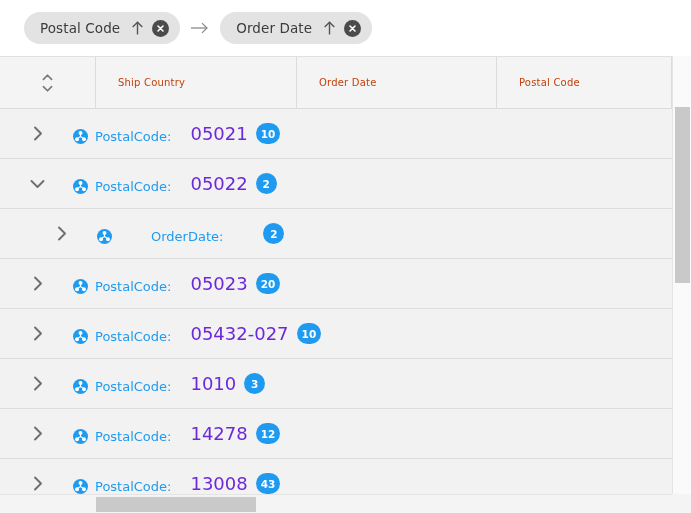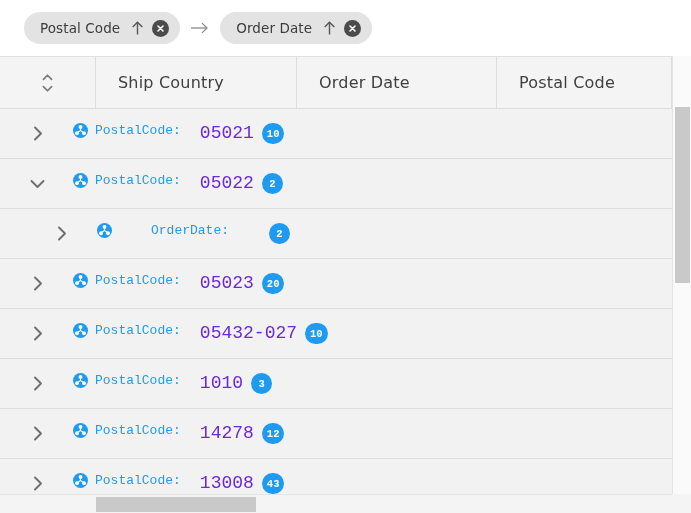--- a/index.html
+++ b/index.html
@@ -98,22 +98,22 @@
     border-right: 1px solid #dcdcdc;
     padding-left: 22px;
     height: 100%;
   }
   .hcell.c0 { width: 96px; padding-left: 0; justify-content: flex-start; }
   .hcell.c1 { width: 201px; }
   .hcell.c2 { width: 200px; }
   .hcell.c3 { width: 175px; }
   .hcell.c4 { width: 19px; padding-left: 0; border-right: none; }
   .hlabel {
-    font-size: 16px;
-    color: #404040;
+    font-size: 10px;
+    color: #c2410c;
     letter-spacing: .2px;
   }
   .sort-stack {
     width: 100%;
     display: flex;
     justify-content: center;
     align-items: center;
   }
 
   .body-area {
@@ -138,24 +138,23 @@
     align-items: center;
     justify-content: center;
     flex: 0 0 auto;
     cursor: pointer;
   }
   .row.level0 .twisty { margin-left: 26px; }
   .row.level1 .twisty { margin-left: 50px; }
 
   .node {
     display: flex;
-    align-items: flex-start;
+    align-items: flex-end;
     flex: 1 1 auto;
     min-width: 0;
-    font-family: Liberation Mono, monospace;
   }
   .row.level0 .node { margin-left: 25px; }
   .row.level1 .node { margin-left: 25px; gap: 32px; }
 
   .group-icon {
     width: 15px;
     height: 15px;
     flex: 0 0 auto;
     display: block;
   }

